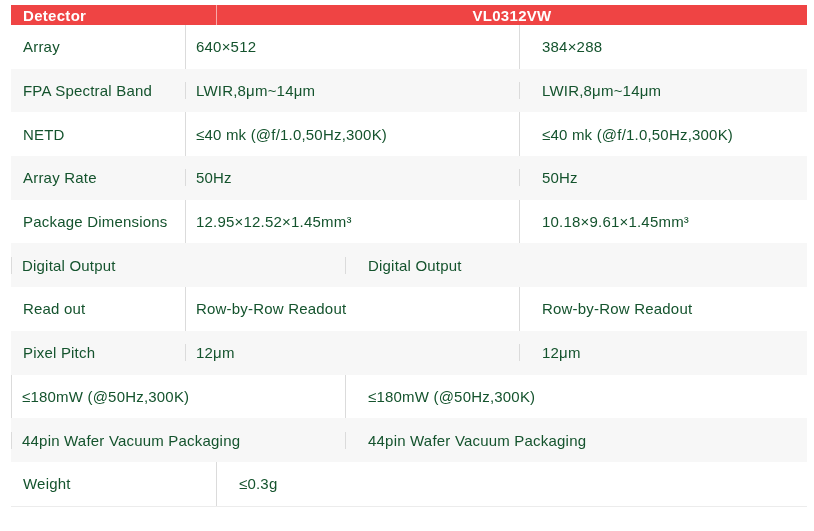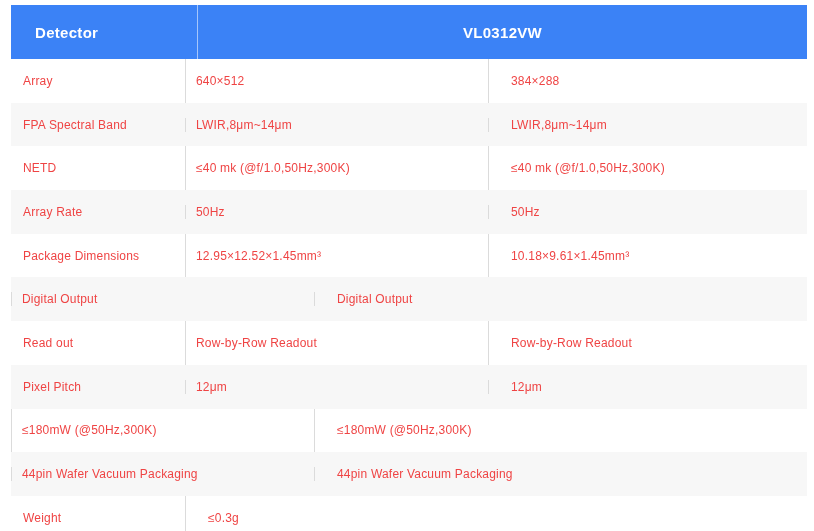--- a/index.html
+++ b/index.html
@@ -17,42 +17,41 @@
     top: 5px;
     width: 796px;
     border-bottom: 1px solid #ececec;
   }
   .row {
     display: flex;
     height: 43.7px;
     background: #ffffff;
   }
   .row.header {
-    height: 54px;
-    background: #3b82f6;
-    padding-left: 12px;
+    height: 20px;
+    background: #ef4444;
   }
   
   .spec-table .row:nth-child(2n+3) {
     background: #f7f7f7;
     align-items: center;
   }
   .cell {
     box-sizing: border-box;
     display: flex;
     align-items: center;
-    font-size: 12px;
-    color: #ef4444;
+    font-size: 15px;
+    color: #14532d;
     letter-spacing: 0.2px;
     white-space: nowrap;
     overflow: hidden;
   }
   .c1 { width: 174px; padding-left: 12px; }
   .c2 { width: 303px; padding-left: 10px; border-left: 1px solid #dbdbdb; }
-  .c3 { flex: 1; padding-left: 22px; border-left: 1px solid #dbdbdb; }
+  .c3 { flex: 1; padding-left: 22px; border-left: 1px solid #dbdbdb; margin-left: 31px; }
   .row.header .cell {
     color: #ffffff;
     font-weight: bold;
     font-size: 15px;
     letter-spacing: 0.3px;
   }
   .row.header .c2,
   .row.header .c3 {
     justify-content: center;
     padding-left: 0;

